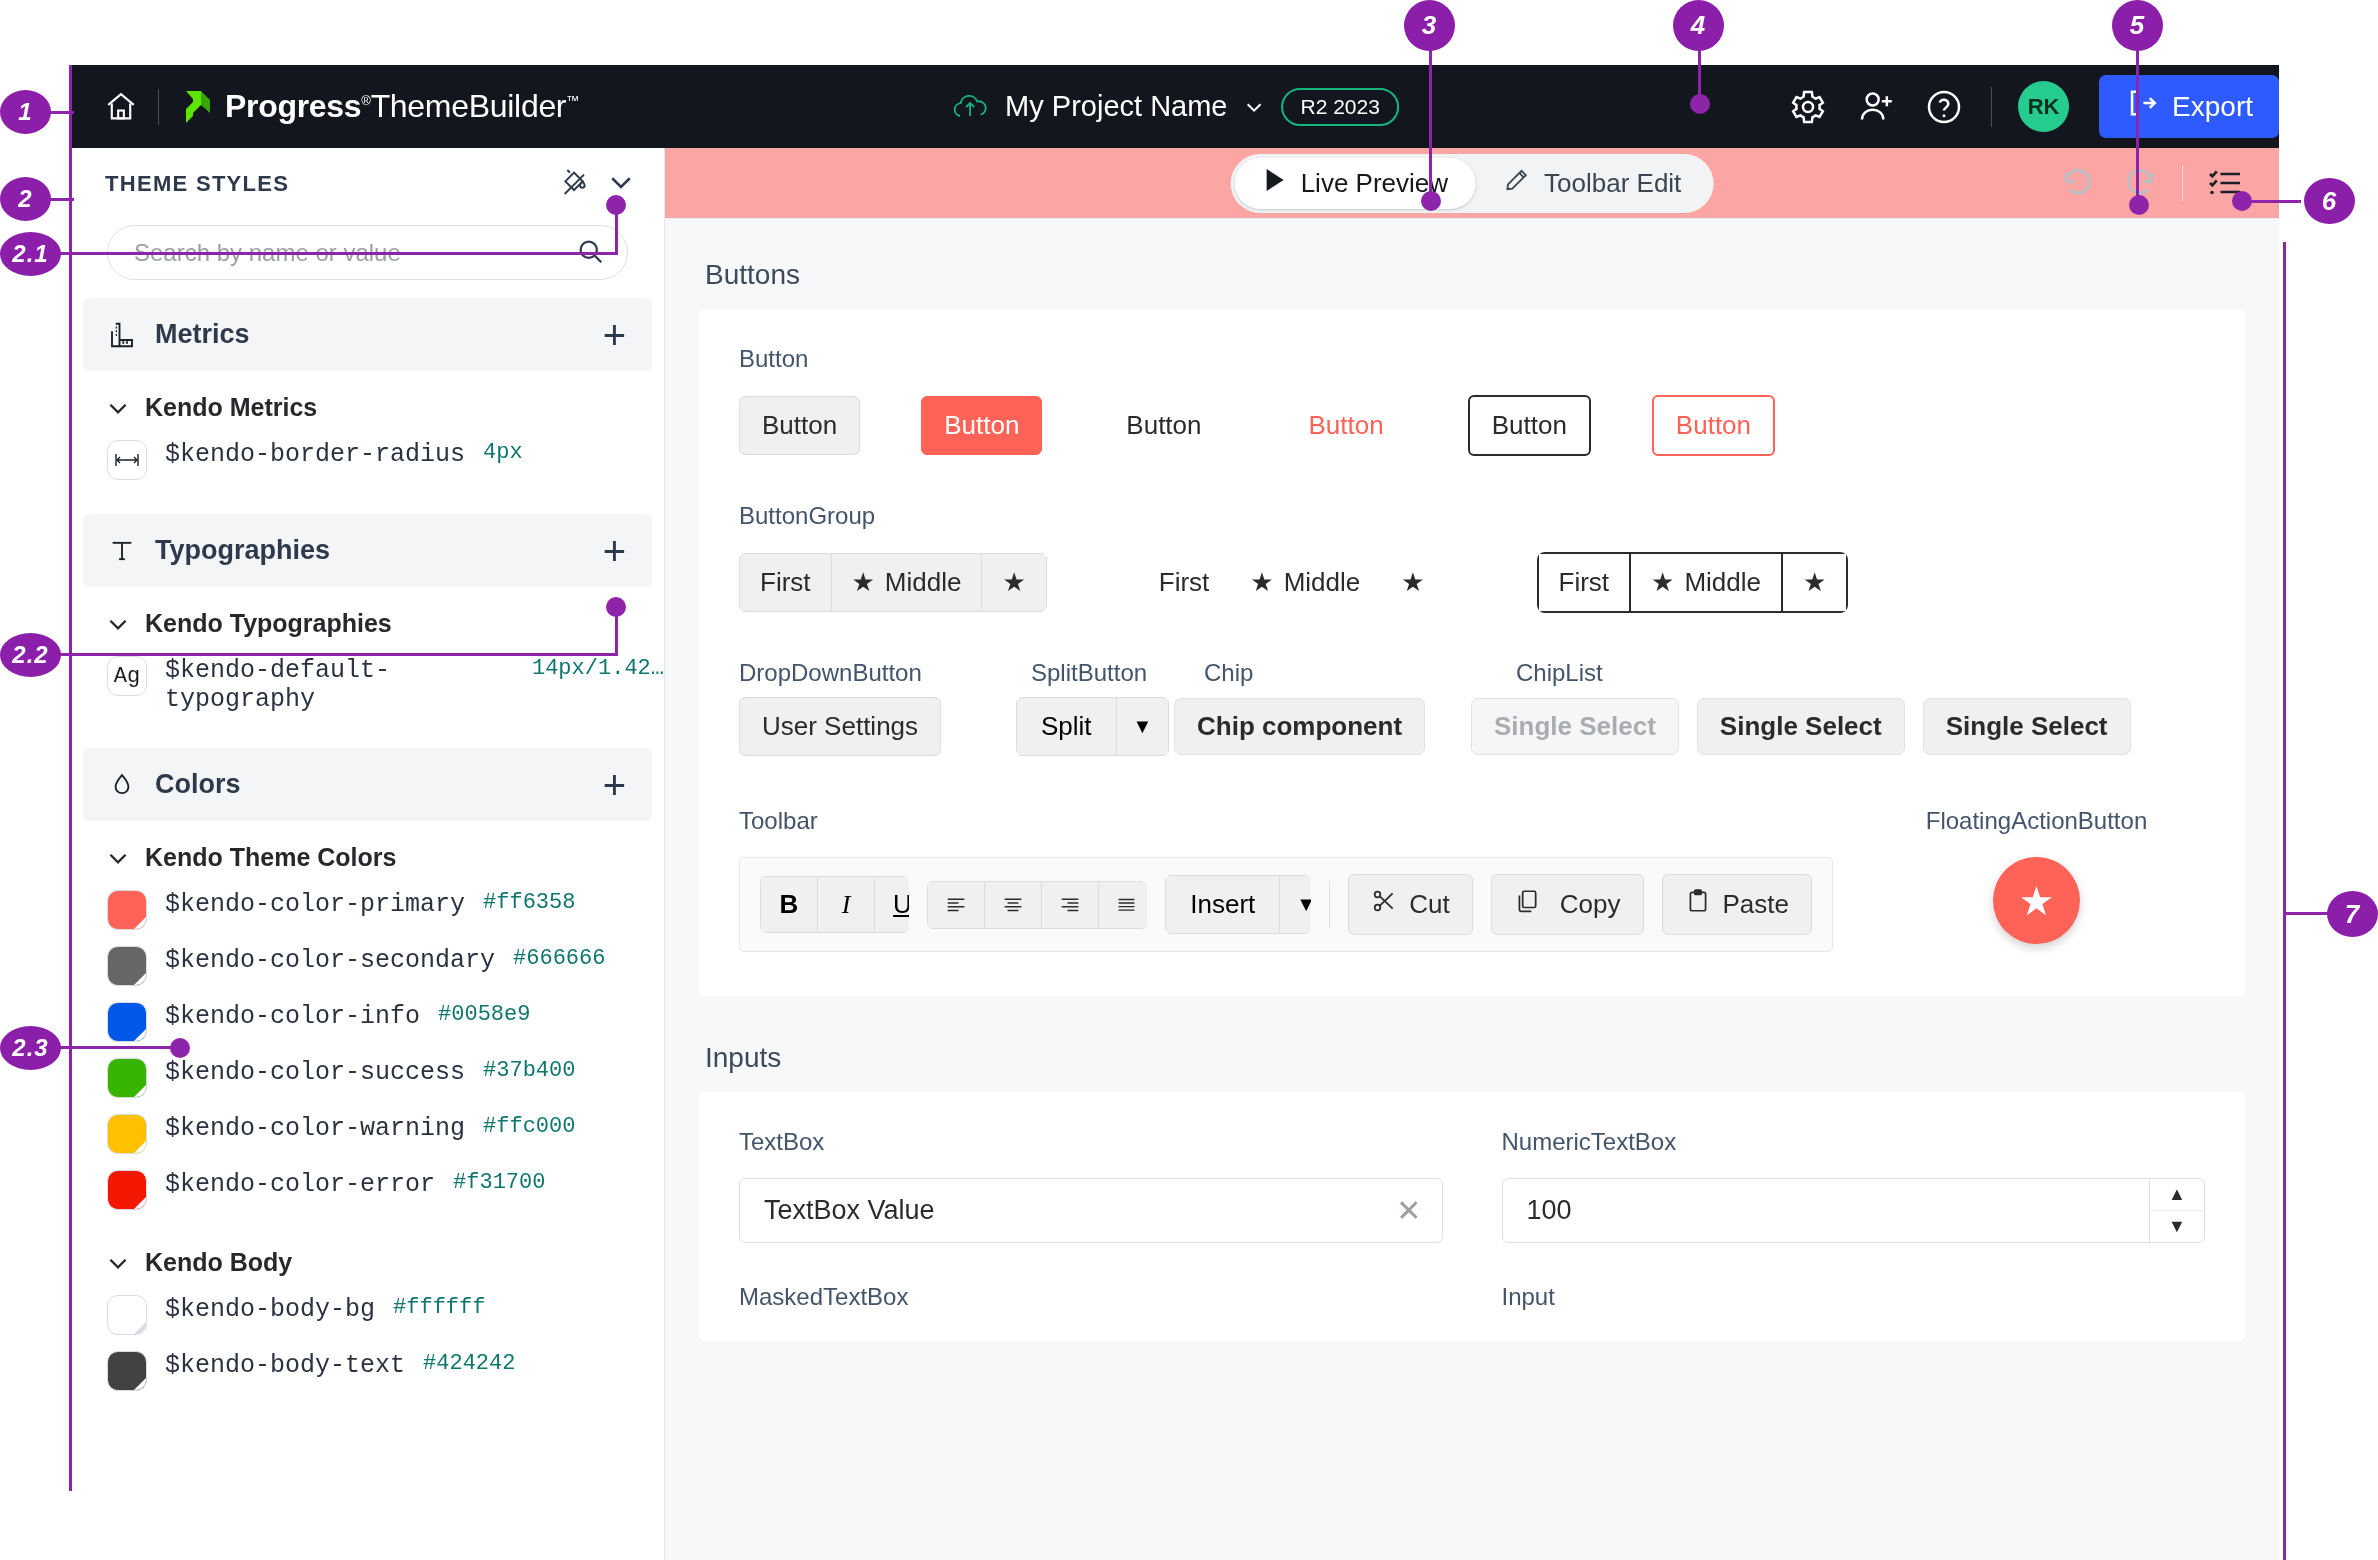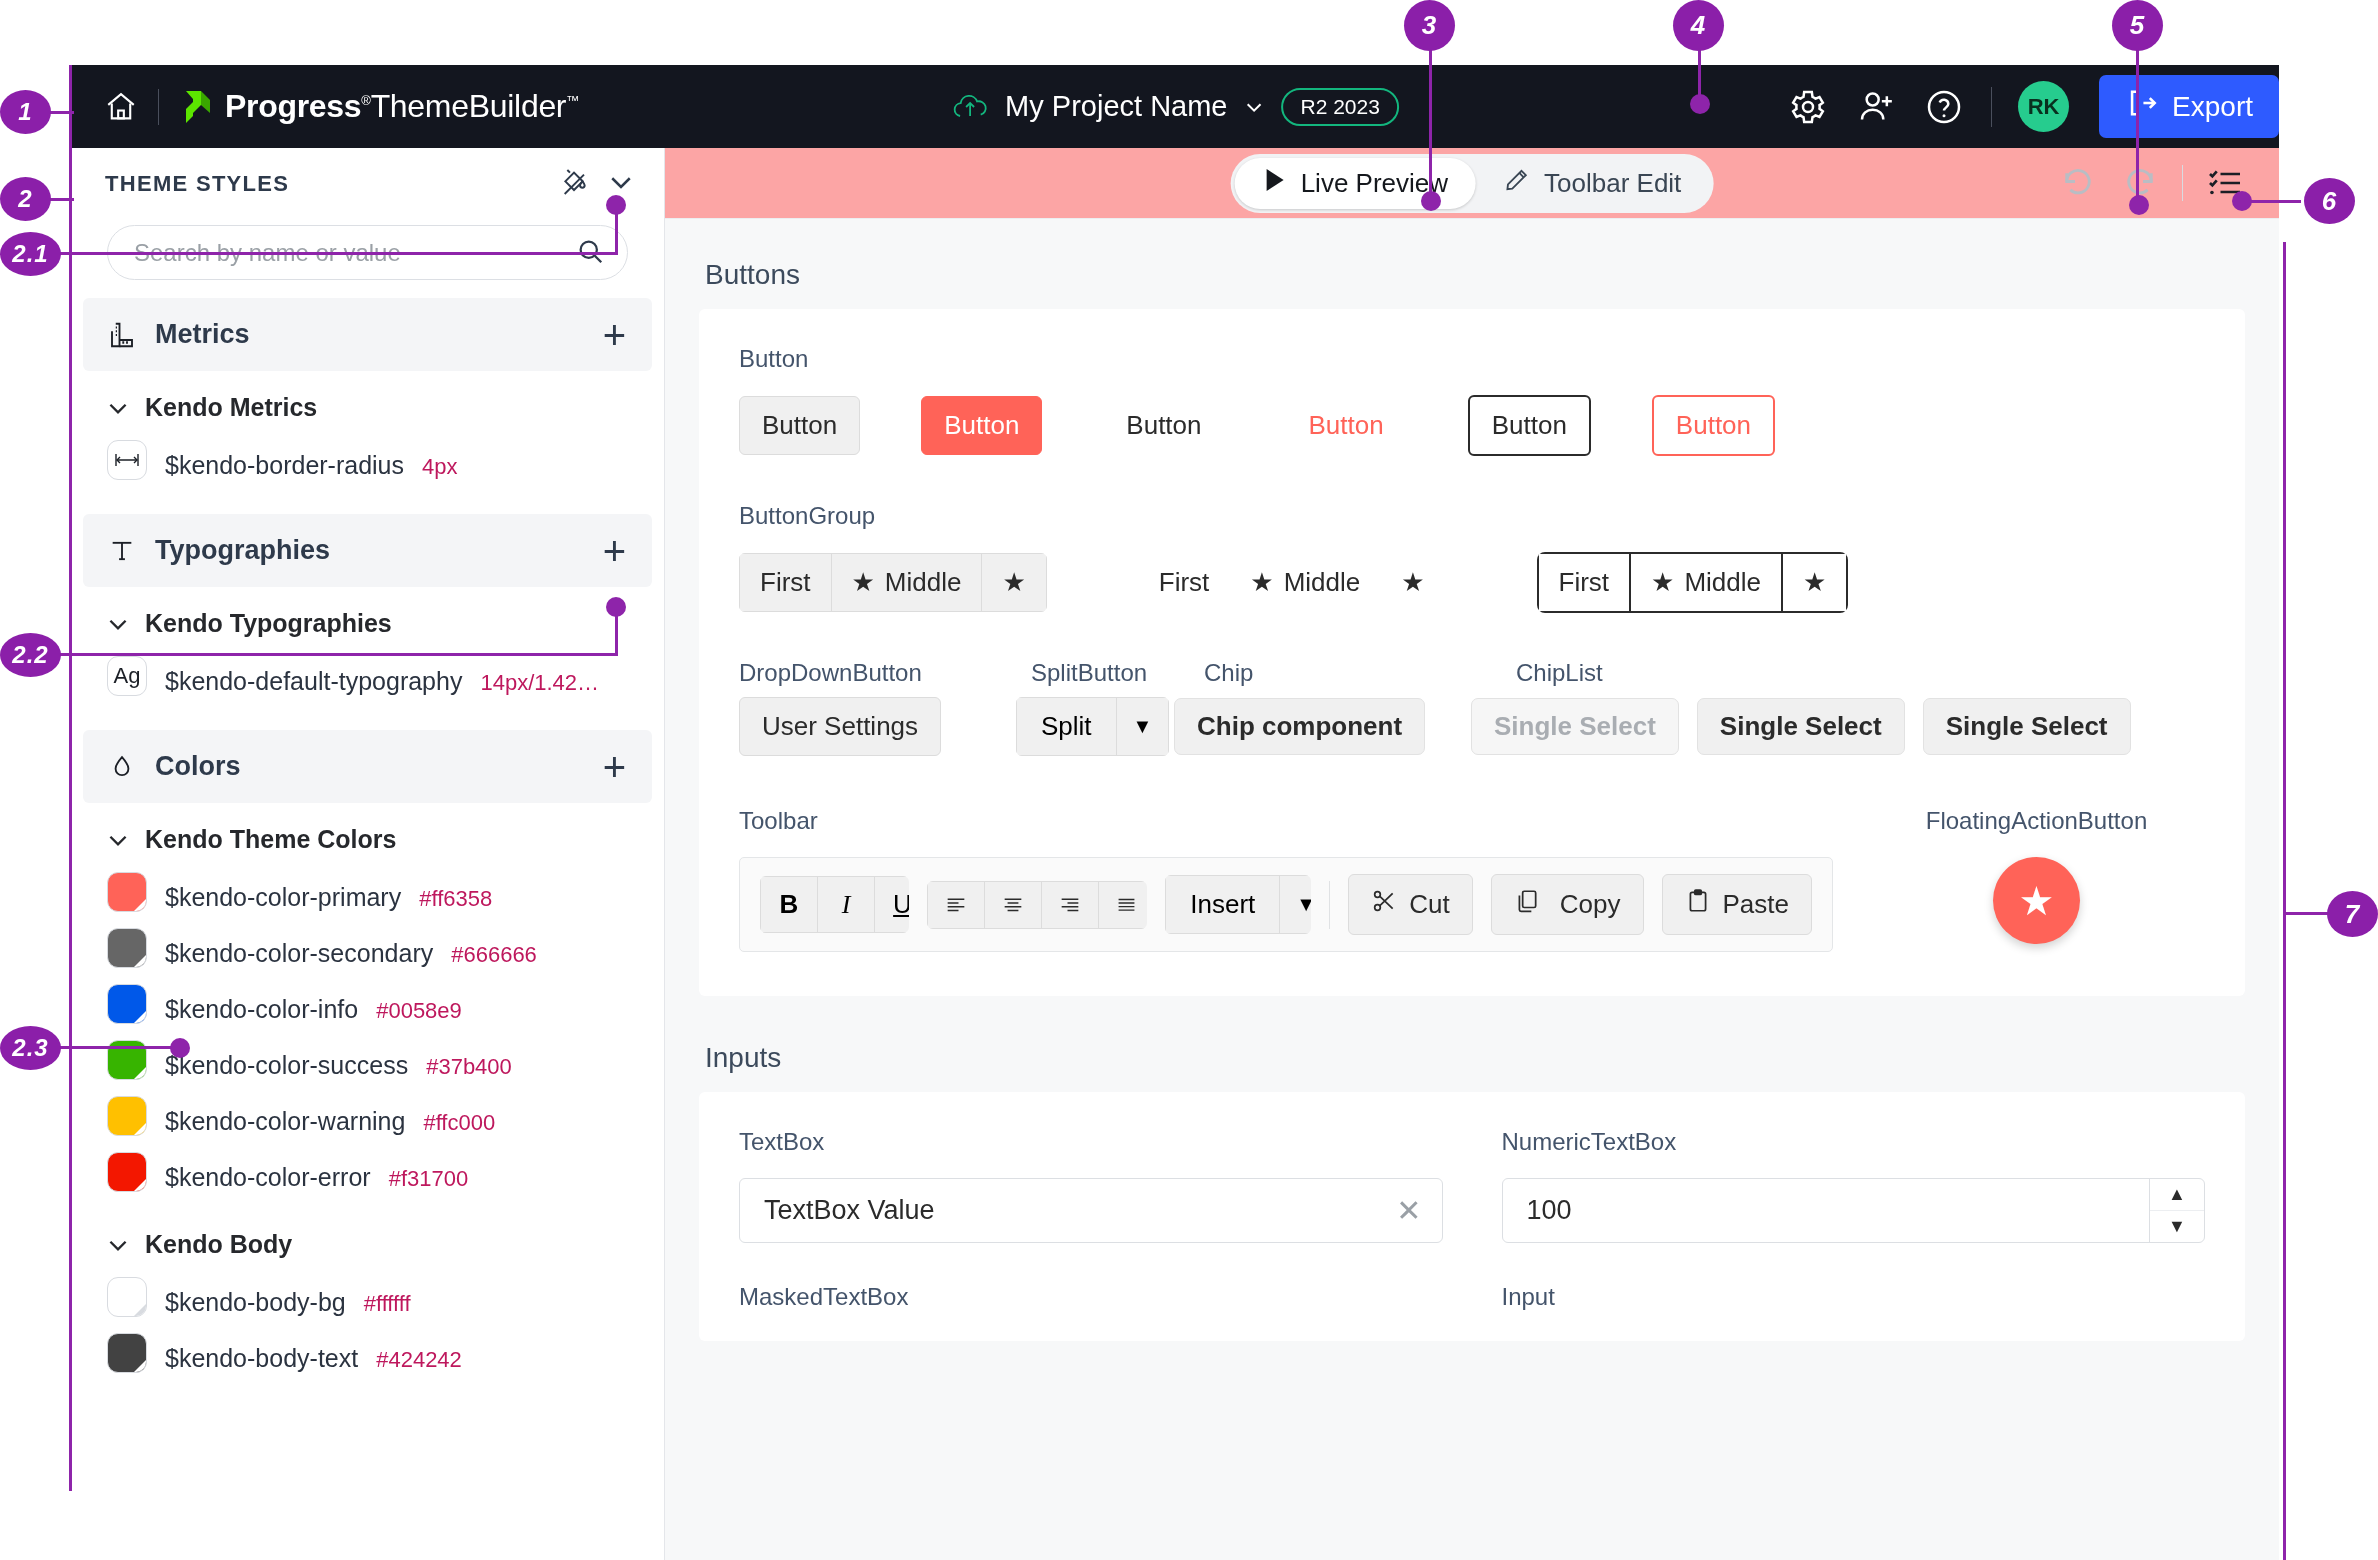--- a/index.html
+++ b/index.html
@@ -95,32 +95,32 @@
     height:73px; margin:4px 12px 0 12px; border-radius:6px;
     background:#f4f5f7; display:flex; align-items:center; padding:0 26px 0 22px;
   }
   .grp-head .gi { width:34px;height:34px;display:flex;align-items:center;justify-content:center;margin-right:16px; }
   .grp-head .gt { font-size:27px; font-weight:bold; color:#2e3a4b; }
   .grp-head .plus { margin-left:auto; font-size:40px; color:#2e3a4b; font-weight:300; line-height:1; cursor:pointer; }
 
   .sub-head { display:flex; align-items:center; gap:14px; padding:22px 0 10px 34px; }
   .sub-head .st { font-size:25px; font-weight:bold; color:#26282c; }
 
-  .tok-row { display:flex; align-items:flex-end; gap:18px; padding:8px 0 8px 36px; min-height:53px; }
+  .tok-row { display:flex; align-items:flex-start; gap:18px; padding:8px 0 8px 36px; min-height:53px;font-family:Liberation Mono, monospace; }
   .tok-swatch {
     width:40px;height:40px;border-radius:11px;border:1px solid #d8dbe0; flex:none;
     position:relative; overflow:hidden;
   }
   .tok-swatch.icon-sw { display:flex;align-items:center;justify-content:center;background:#fff; }
   .tok-swatch .corner {
     position:absolute; right:0; bottom:0; width:0;height:0;
     border-left:12px solid transparent; border-bottom:12px solid #fff;
   }
   .tok-name { font-size:25px; color:#2b3340; }
-  .tok-val { font-size:22px; color:#be185d; }
+  .tok-val { font-size:22px; color:#0f766e; }
 
   
   .preview { flex:1; display:flex; flex-direction:column; background:#fca5a5; }
   .toolbar-row {
     height:71px; display:flex; align-items:center; position:relative;
     border-bottom:1px solid #eceef1;
   }
   .seg {
     position:absolute; left:50%; transform:translateX(-50%);
     background:#f2f3f5; border-radius:32px; height:59px; display:flex; align-items:center; padding:4px;

